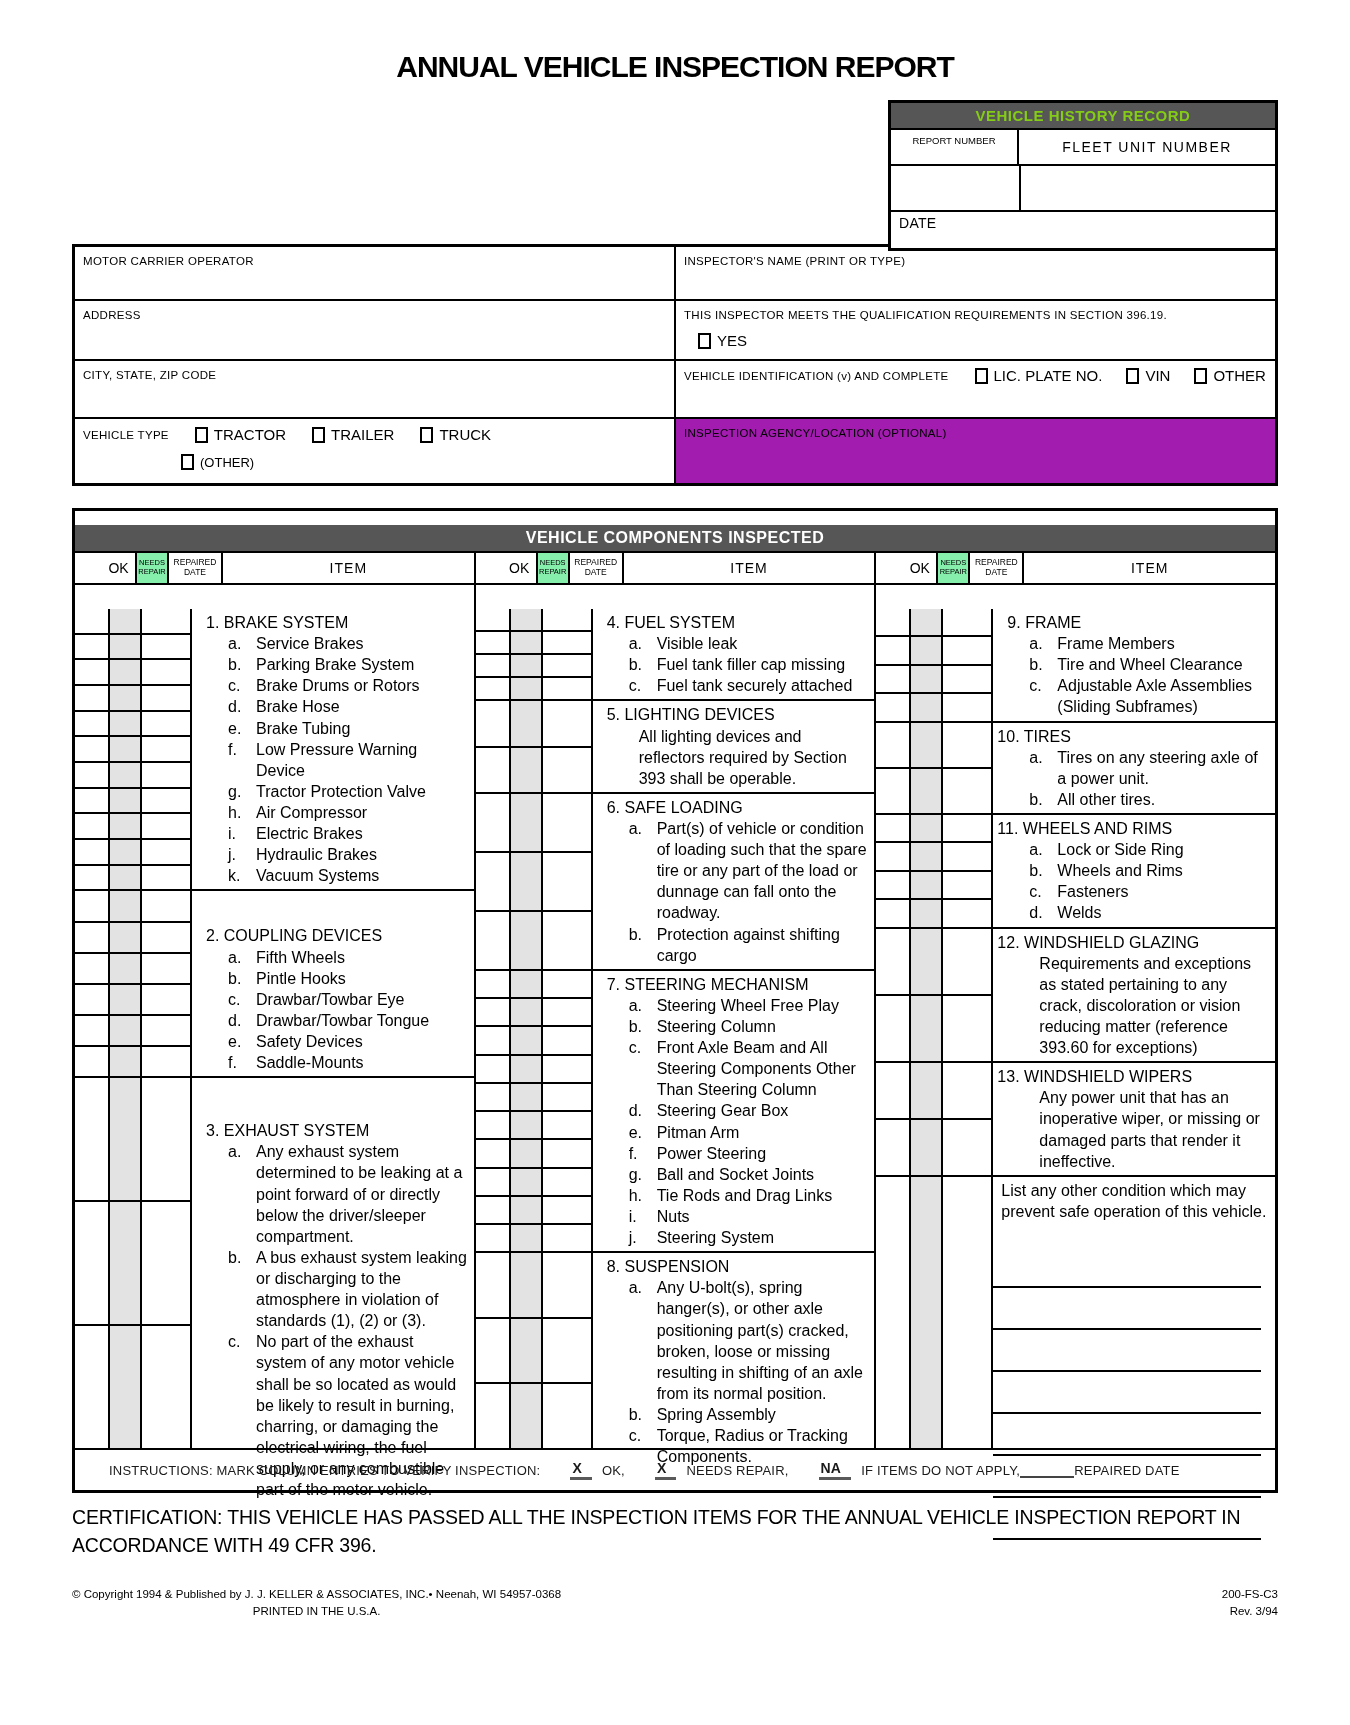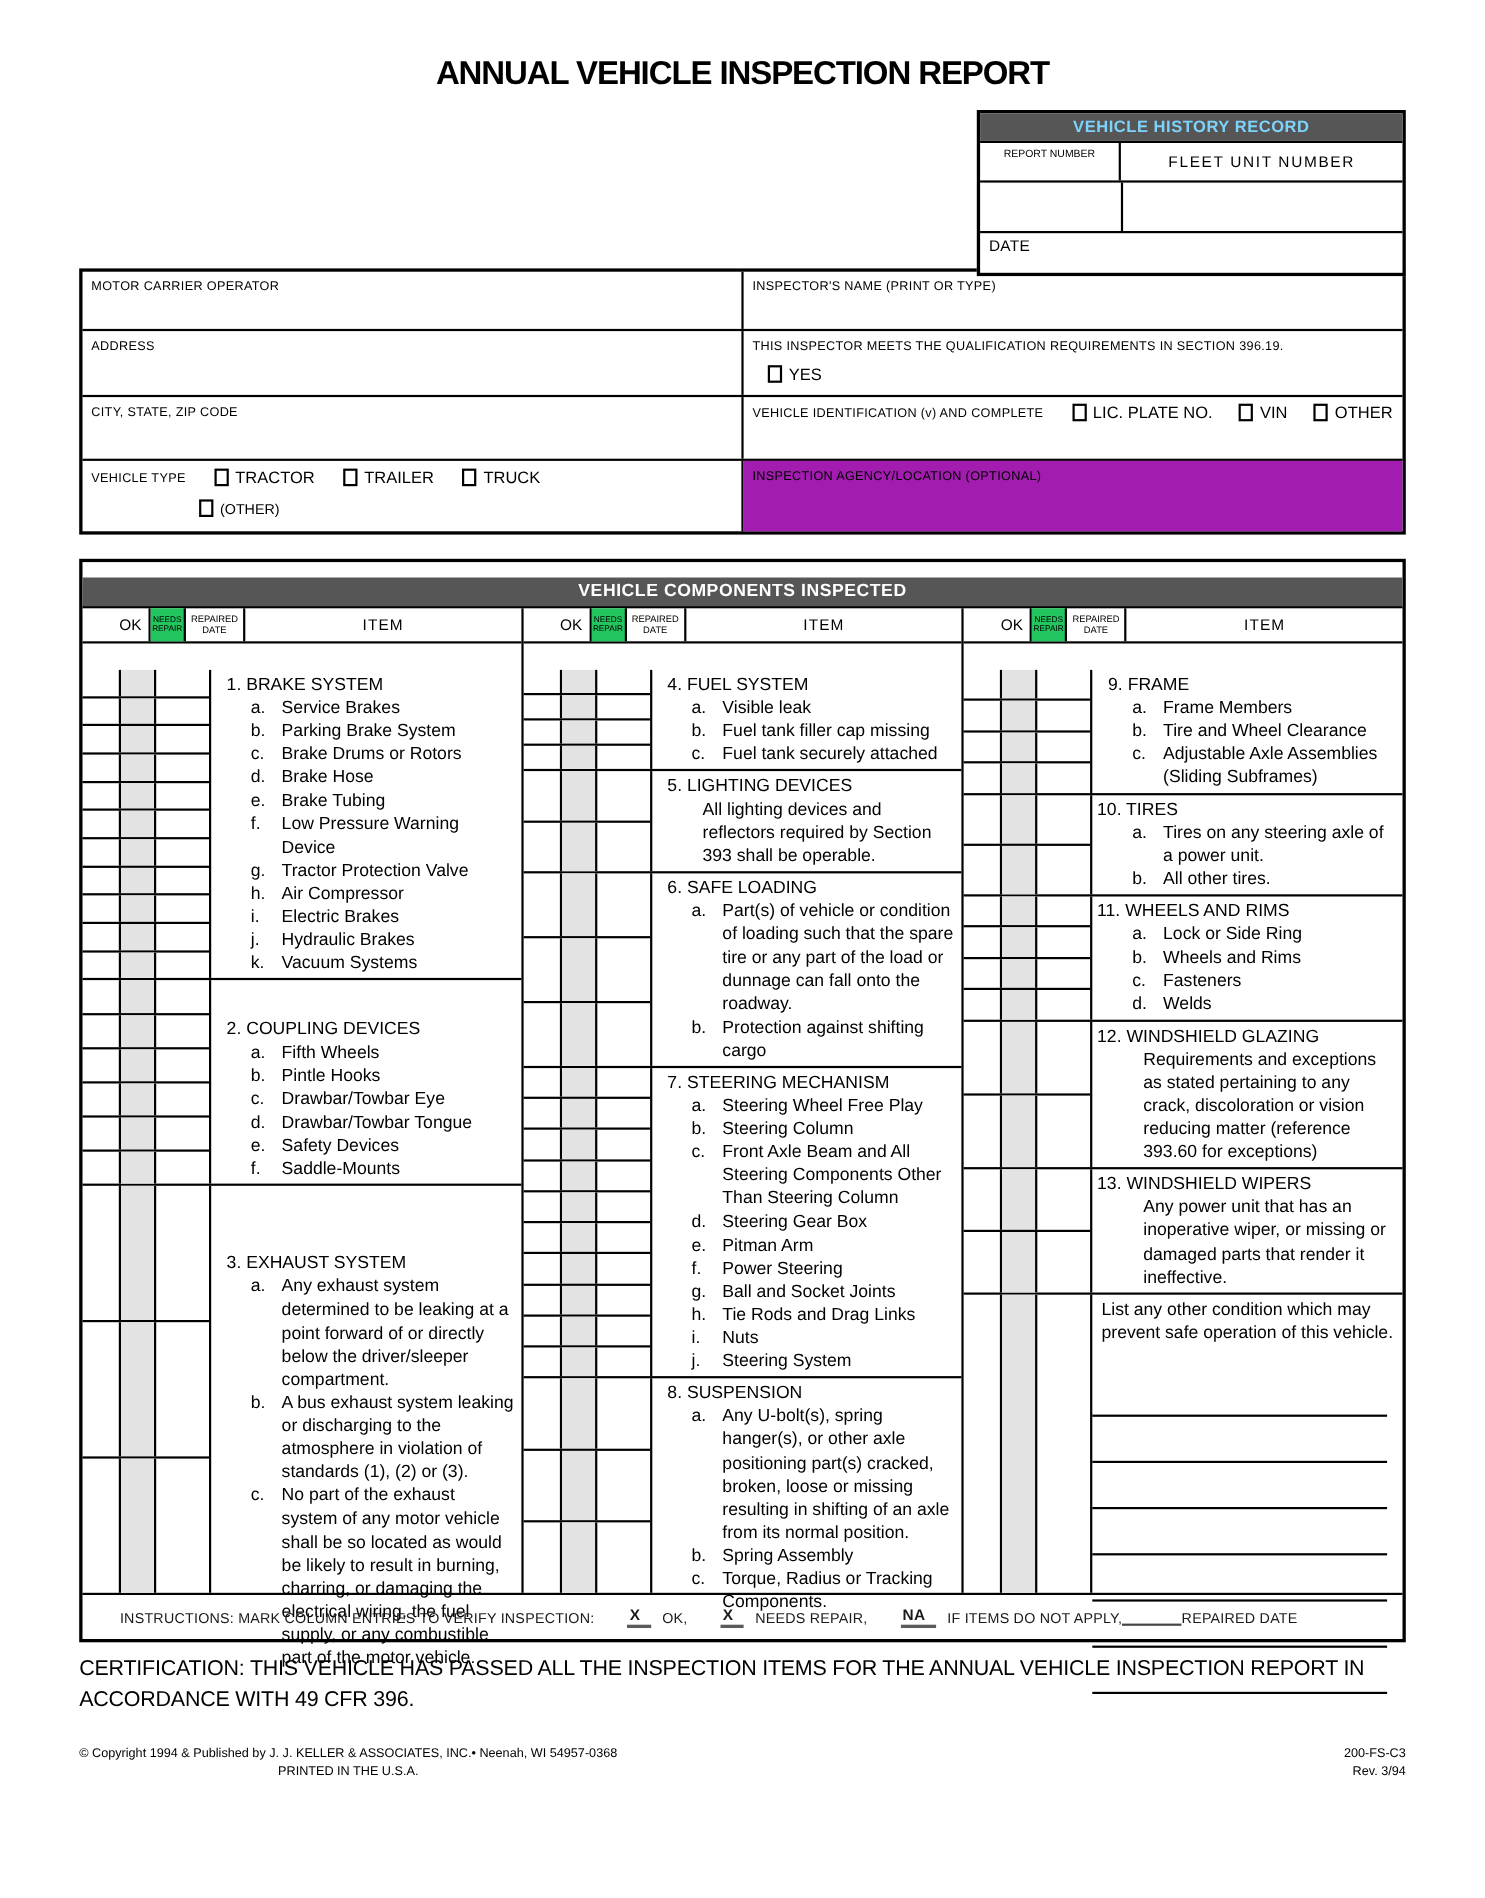--- a/index.html
+++ b/index.html
@@ -8,21 +8,21 @@
     font-family:"Liberation Sans", sans-serif;position:relative;
     -webkit-font-smoothing:antialiased;
   }
   .page{padding:0 72px;box-sizing:border-box;}
 
   
   .title{margin:50px 0 0 0;text-align:center;font-weight:bold;font-size:30px;letter-spacing:-1px;}
 
   
   .history{position:absolute;top:100px;right:72px;width:390px;border:3px solid #000;background:#fff;box-sizing:border-box;}
-  .vh-header{background:#565656;color:#7dd3fc;font-weight:bold;font-size:15px;text-align:center;padding:4px 0;letter-spacing:.5px;}
+  .vh-header{background:#565656;color:#84cc16;font-weight:bold;font-size:15px;text-align:center;padding:4px 0;letter-spacing:.5px;}
   .vh-labels{display:flex;border-top:2px solid #000;}
   .vh-c1{flex:0 0 128px;border-right:2px solid #000;text-align:center;font-size:9.5px;line-height:1.2;padding:5px 0;box-sizing:border-box;}
   .vh-c2{flex:1;text-align:center;font-size:14px;letter-spacing:1.5px;padding:9px 0;}
   .vh-empty{display:flex;height:44px;border-top:2px solid #000;}
   .vh-e1{flex:0 0 128px;border-right:2px solid #000;}
   .vh-e2{flex:1;}
   .vh-date{border-top:2px solid #000;height:38px;font-size:14px;letter-spacing:1px;padding:3px 8px;box-sizing:border-box;}
 
   
   .carrier{margin-top:160px;border:3px solid #000;}
@@ -43,21 +43,21 @@
   .vt-other{margin:11px 0 0 98px;font-size:13px;}
 
   
   .comp{margin-top:22px;border:3px solid #000;}
   .comp-bar{background:#565656;color:#fff;font-weight:bold;text-align:center;font-size:16px;letter-spacing:.5px;padding:4px 0;margin-top:14px;}
   .comp-cols{display:flex;border-top:2px solid #000;}
   .comp-col{flex:1;border-right:2.5px solid #000;display:flex;flex-direction:column;min-width:0;}
   .comp-col:last-child{border-right:none;}
   .col-head{display:flex;height:30px;border-bottom:2px solid #000;}
   .h-ok{flex:0 0 33px;display:flex;align-items:center;justify-content:center;font-size:14px;border-right:2px solid #000;padding-left:27px;}
-  .h-nr{flex:0 0 30px;display:flex;align-items:center;justify-content:center;text-align:center;font-size:7.5px;line-height:1.15;border-right:2px solid #000;background:#22c55e;}
+  .h-nr{flex:0 0 30px;display:flex;align-items:center;justify-content:center;text-align:center;font-size:7.5px;line-height:1.15;border-right:2px solid #000;background:#86efac;}
   .h-rd{flex:0 0 52px;display:flex;align-items:center;justify-content:center;text-align:center;font-size:8.5px;line-height:1.15;border-right:2px solid #000;}
   .h-item{flex:1;display:flex;align-items:center;justify-content:center;font-size:14px;letter-spacing:1px;}
   .col-body{height:839px;display:flex;flex-direction:column;margin-top:24px;}
   .section{display:flex;border-bottom:2px solid #000;min-height:0;}
   .section:last-child{border-bottom:none;flex:1;}
   .stack{flex:0 0 115px;display:flex;flex-direction:column;border-right:2px solid #000;}
   .mini-row{flex:1;display:flex;min-height:18px;}
   .mini-row + .mini-row{border-top:2px solid #000;}
   .c-ok{flex:0 0 33px;border-right:2px solid #000;}
   .c-nr{flex:0 0 30px;border-right:2px solid #000;background:#e3e3e3;}
@@ -348,21 +348,21 @@
                   <div class="c-ok"></div>
                   <div class="c-nr"></div>
                   <div class="c-rd"></div>
                 </div>
                 <div class="mini-row">
                   <div class="c-ok"></div>
                   <div class="c-nr"></div>
                   <div class="c-rd"></div>
                 </div>
               </div>
-              <div class="item-area" style="padding-top: 60px;">
+              <div class="item-area" style="padding-top: 42px;">
                 <div class="sec-heading">3. EXHAUST SYSTEM</div>
                 <div class="item">
                   <span class="item-label">a.</span>
                   <span class="item-text">Any exhaust system determined to be leaking at a point forward of or directly below the driver/sleeper compartment.</span>
                 </div>
                 <div class="item">
                   <span class="item-label">b.</span>
                   <span class="item-text">A bus exhaust system leaking or discharging to the atmosphere in violation of standards (1), (2) or (3).</span>
                 </div>
                 <div class="item">

